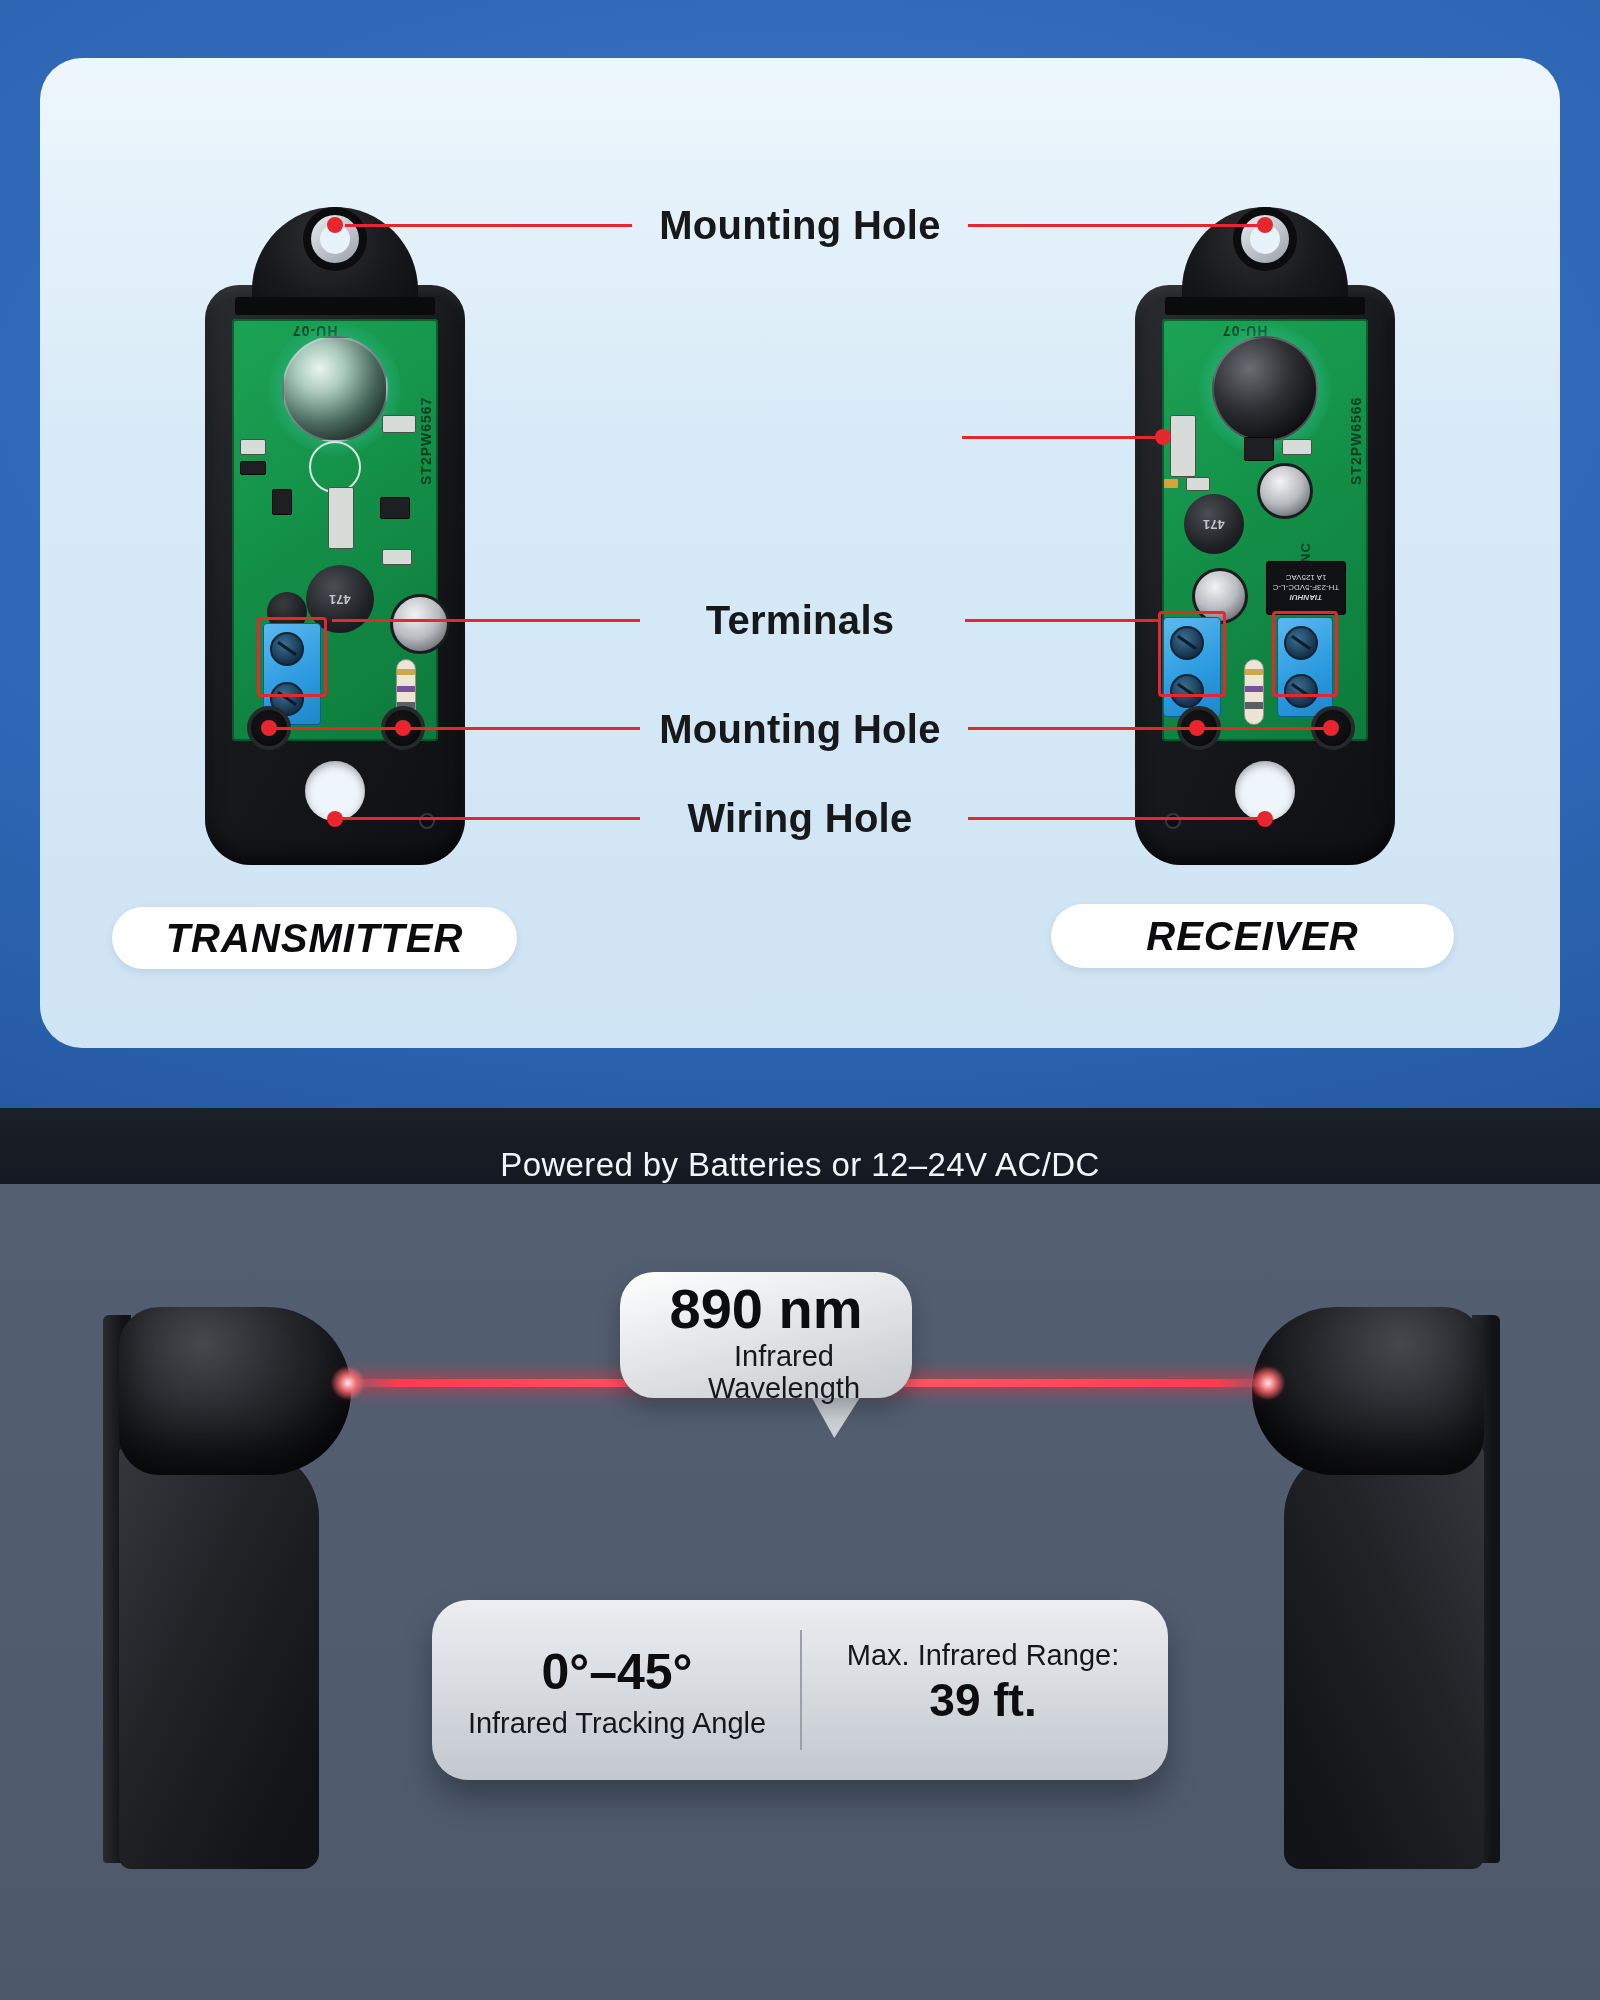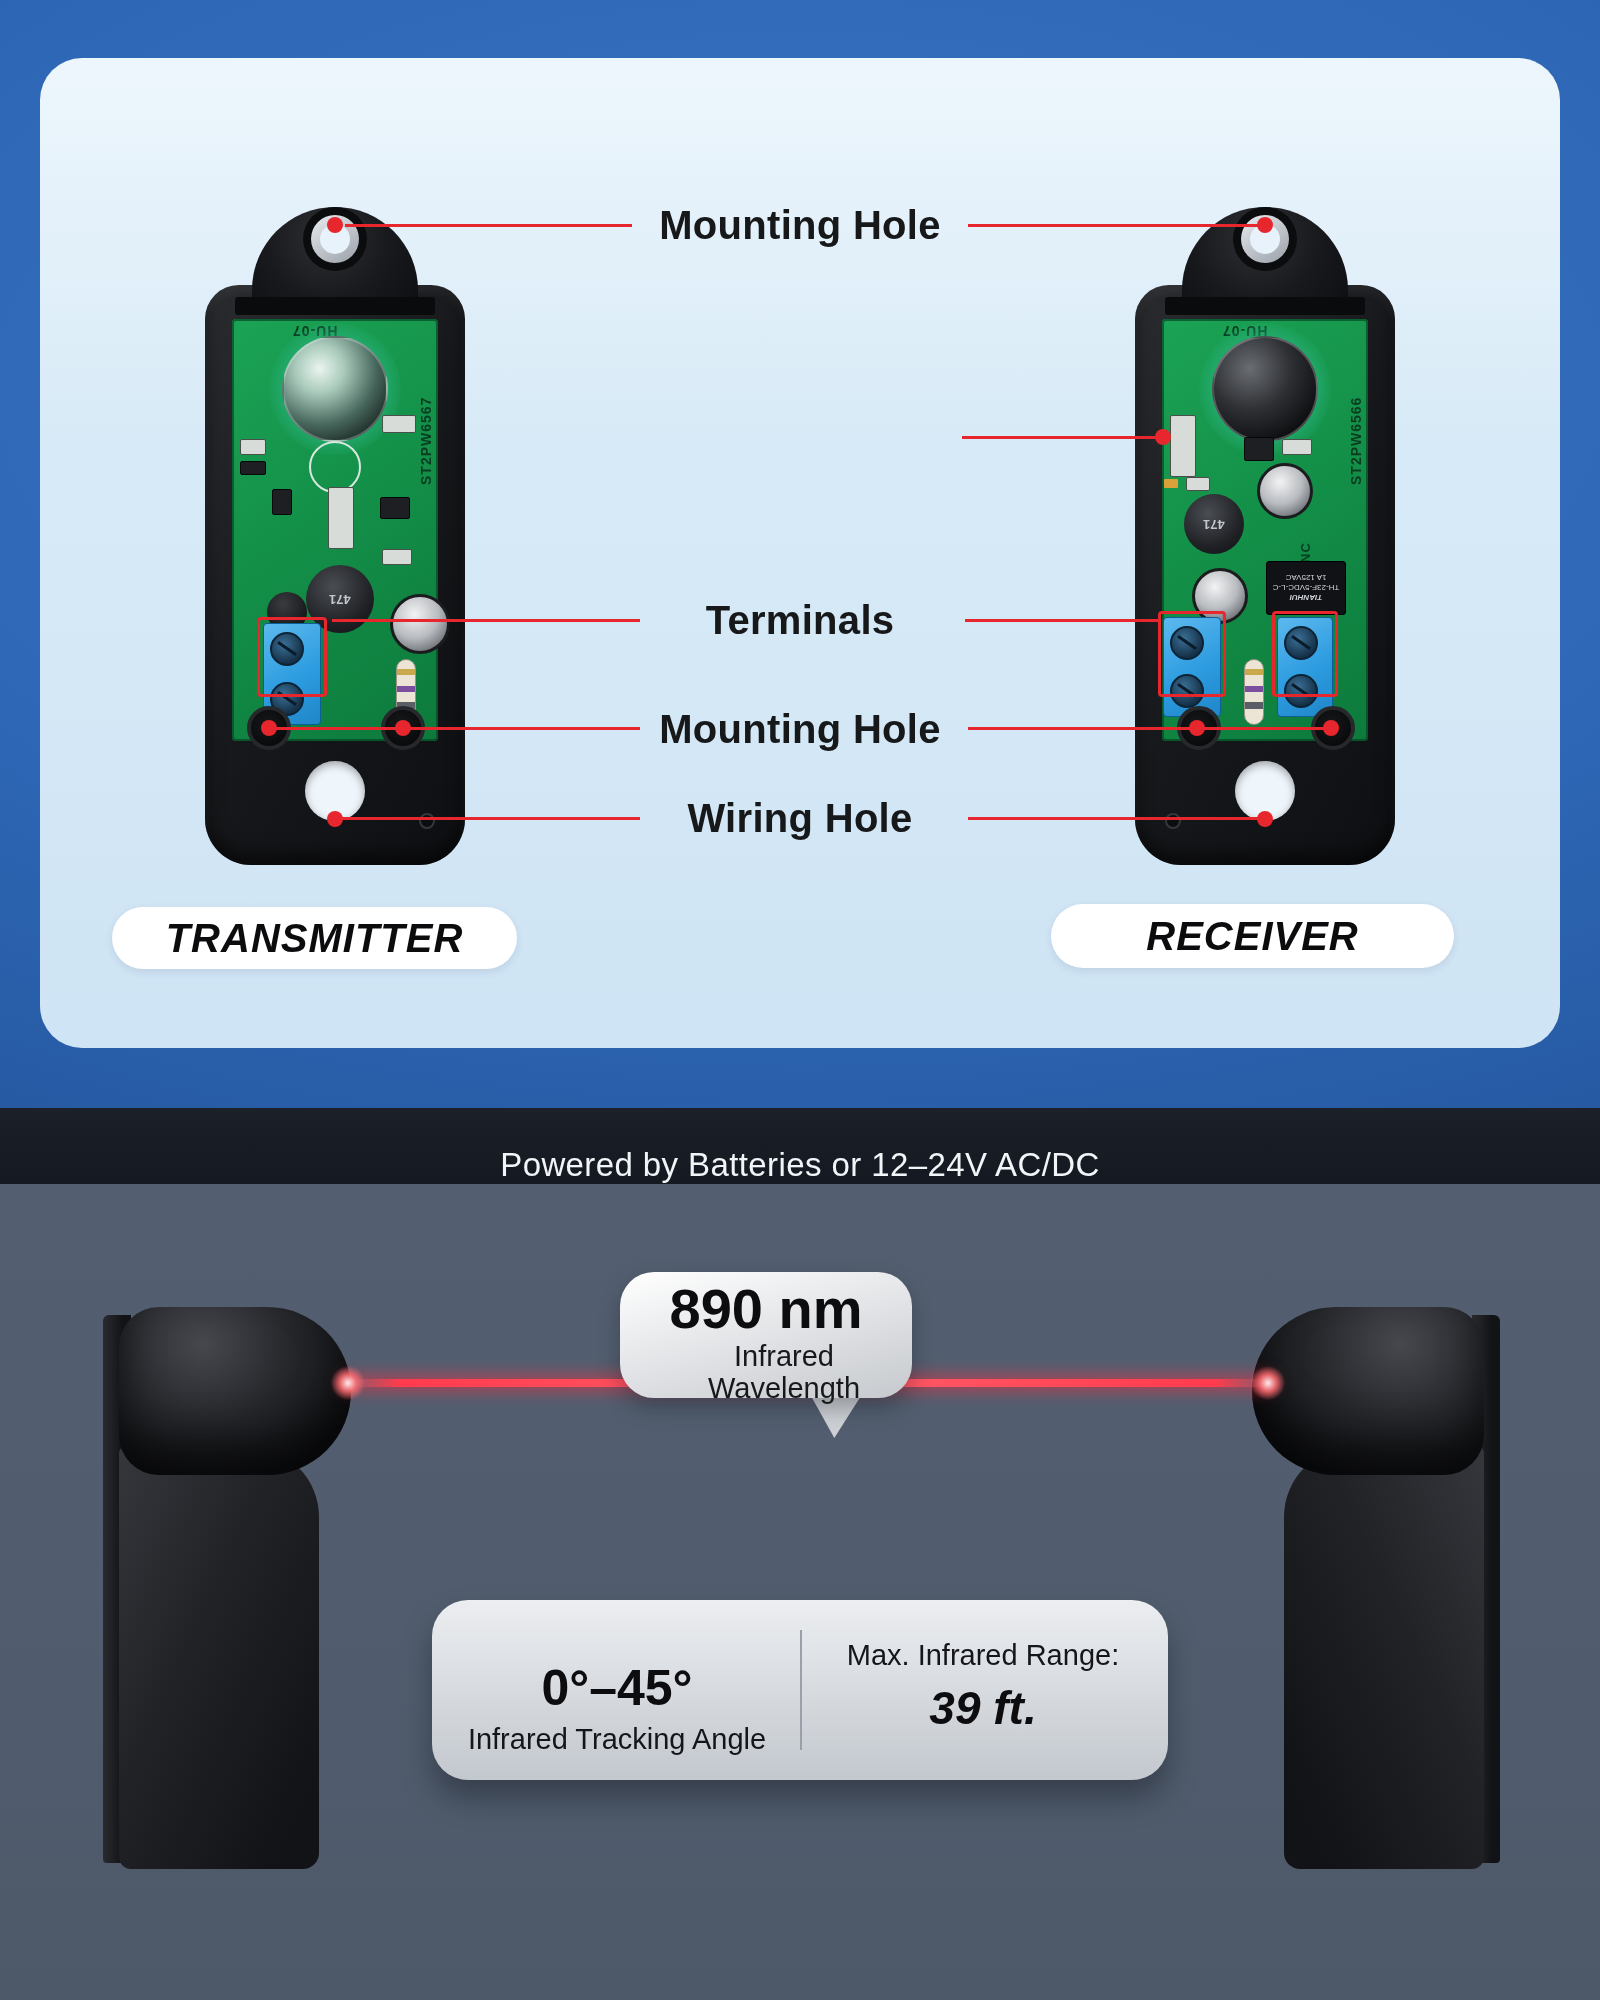--- a/index.html
+++ b/index.html
@@ -283,24 +283,24 @@
     <div class="laser-glow" style="left:1251px; top:182px;"></div>
 
     <div class="abs" id="bubble-tail"></div>
     <div class="abs" id="bubble">
       <div class="val">890 nm</div>
       <div class="sub">Infrared Wavelength</div>
     </div>
 
     <div class="abs" id="spec-card">
       <div class="abs" id="spec-divider"></div>
-      <div class="spec-col" style="left:20px; top:60px;">
+      <div class="spec-col" style="left:20px; top:44px;">
         <div class="spec-big">0°–45°</div>
         <div class="spec-small" style="margin-top:6px;">Infrared Tracking Angle</div>
       </div>
       <div class="spec-col" style="left:386px; top:38px;">
         <div class="spec-small">Max. Infrared Range:</div>
-        <div class="spec-big" style="font-size:46px; margin-top:8px;font-style:italic;">39 ft.</div>
+        <div class="spec-big" style="font-size:46px; margin-top:0;">39 ft.</div>
       </div>
     </div>
   </div>
 
 </div>
 
 </body></html>

